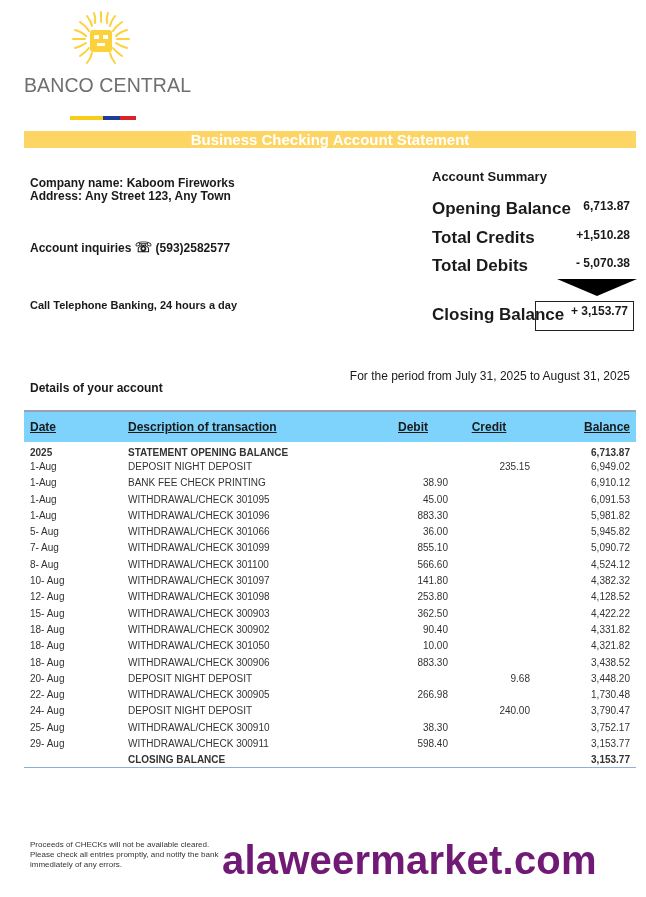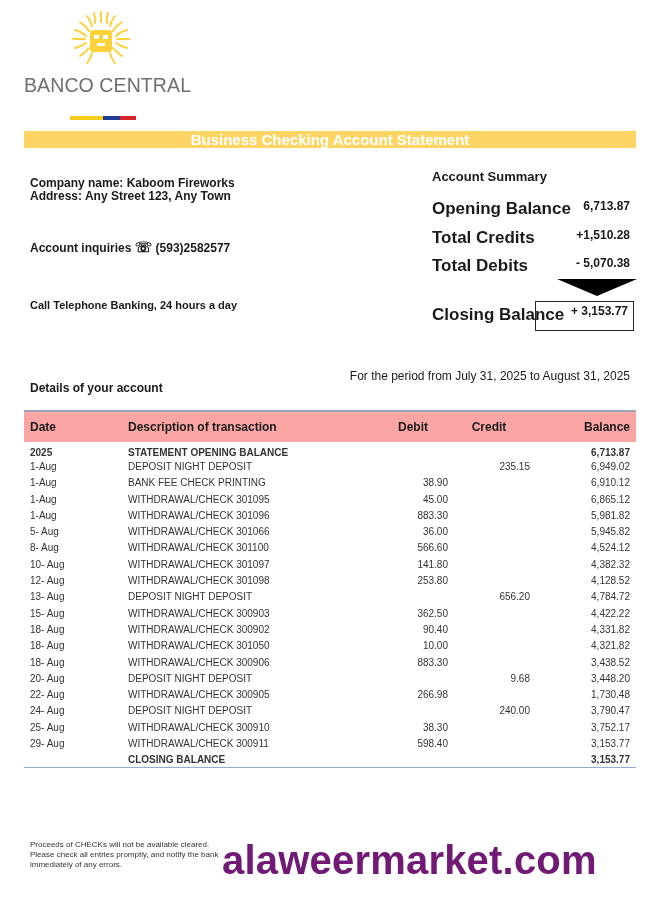--- a/index.html
+++ b/index.html
@@ -25,21 +25,21 @@
   
   .sum-label { font-size: 17px; font-weight: bold; white-space: nowrap; }
   .sum-val { font-size: 12px; font-weight: bold; text-align: right; width: 120px; white-space: nowrap; }
   #closing-box { left: 535px; top: 301px; width: 99px; height: 30px; border: 1px solid #222;
                  font-size: 12px; font-weight: bold; text-align: right; line-height: 18px; padding-right: 5px; box-sizing: border-box; }
   #arrow { left: 557px; top: 279px; width: 0; height: 0;
            border-left: 40px solid transparent; border-right: 40px solid transparent; border-top: 17px solid #000; }
 
   
   #tx-table { left: 24px; top: 410px; width: 612px; border-collapse: collapse; }
-  #tx-table thead tr { background: #fca5a5; border-top: 2px solid #9aa3b5; }
+  #tx-table thead tr { background: #7dd3fc; border-top: 2px solid #9aa3b5; text-decoration: underline; }
   #tx-table thead th { font-size: 12px; font-weight: bold; height: 30px; padding: 0; text-align: left; }
   #tx-table tbody tr { height: 16.3px; }
   #tx-table tbody tr:first-child td { padding-top: 5px; }
   #tx-table td { font-size: 10px; padding: 0; color: #333; white-space: nowrap; }
   #tx-table tbody tr:last-child { border-bottom: 1.5px solid #8fb0d6; }
   .c-date { width: 98px; padding-left: 6px !important; }
   .c-desc { width: 250px; }
   .c-debit { width: 70px; text-align: right; }
   .c-credit { width: 82px; text-align: right; }
   .c-bal { text-align: right; padding-right: 6px !important; }
@@ -143,37 +143,44 @@
         <td class="c-desc">BANK FEE CHECK PRINTING</td>
         <td class="c-debit">38.90</td>
         <td class="c-credit"></td>
         <td class="c-bal">6,910.12</td>
       </tr>
       <tr>
         <td class="c-date">1-Aug</td>
         <td class="c-desc">WITHDRAWAL/CHECK 301095</td>
         <td class="c-debit">45.00</td>
         <td class="c-credit"></td>
-        <td class="c-bal">6,865.12</td>
+        <td class="c-bal">6,091.53</td>
       </tr>
       <tr>
         <td class="c-date">1-Aug</td>
         <td class="c-desc">WITHDRAWAL/CHECK 301096</td>
         <td class="c-debit">883.30</td>
         <td class="c-credit"></td>
         <td class="c-bal">5,981.82</td>
       </tr>
       <tr>
         <td class="c-date">5- Aug</td>
         <td class="c-desc">WITHDRAWAL/CHECK 301066</td>
         <td class="c-debit">36.00</td>
         <td class="c-credit"></td>
         <td class="c-bal">5,945.82</td>
       </tr>
       <tr>
+        <td class="c-date">7- Aug</td>
+        <td class="c-desc">WITHDRAWAL/CHECK 301099</td>
+        <td class="c-debit">855.10</td>
+        <td class="c-credit"></td>
+        <td class="c-bal">5,090.72</td>
+      </tr>
+      <tr>
         <td class="c-date">8- Aug</td>
         <td class="c-desc">WITHDRAWAL/CHECK 301100</td>
         <td class="c-debit">566.60</td>
         <td class="c-credit"></td>
         <td class="c-bal">4,524.12</td>
       </tr>
       <tr>
         <td class="c-date">10- Aug</td>
         <td class="c-desc">WITHDRAWAL/CHECK 301097</td>
         <td class="c-debit">141.80</td>
@@ -181,27 +188,20 @@
         <td class="c-bal">4,382.32</td>
       </tr>
       <tr>
         <td class="c-date">12- Aug</td>
         <td class="c-desc">WITHDRAWAL/CHECK 301098</td>
         <td class="c-debit">253.80</td>
         <td class="c-credit"></td>
         <td class="c-bal">4,128.52</td>
       </tr>
       <tr>
-        <td class="c-date">13- Aug</td>
-        <td class="c-desc">DEPOSIT NIGHT DEPOSIT</td>
-        <td class="c-debit"></td>
-        <td class="c-credit">656.20</td>
-        <td class="c-bal">4,784.72</td>
-      </tr>
-      <tr>
         <td class="c-date">15- Aug</td>
         <td class="c-desc">WITHDRAWAL/CHECK 300903</td>
         <td class="c-debit">362.50</td>
         <td class="c-credit"></td>
         <td class="c-bal">4,422.22</td>
       </tr>
       <tr>
         <td class="c-date">18- Aug</td>
         <td class="c-desc">WITHDRAWAL/CHECK 300902</td>
         <td class="c-debit">90.40</td>

